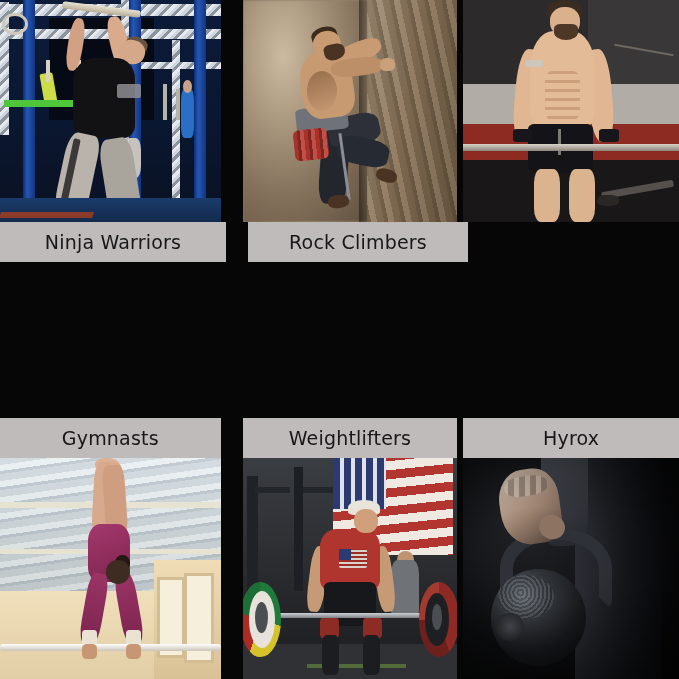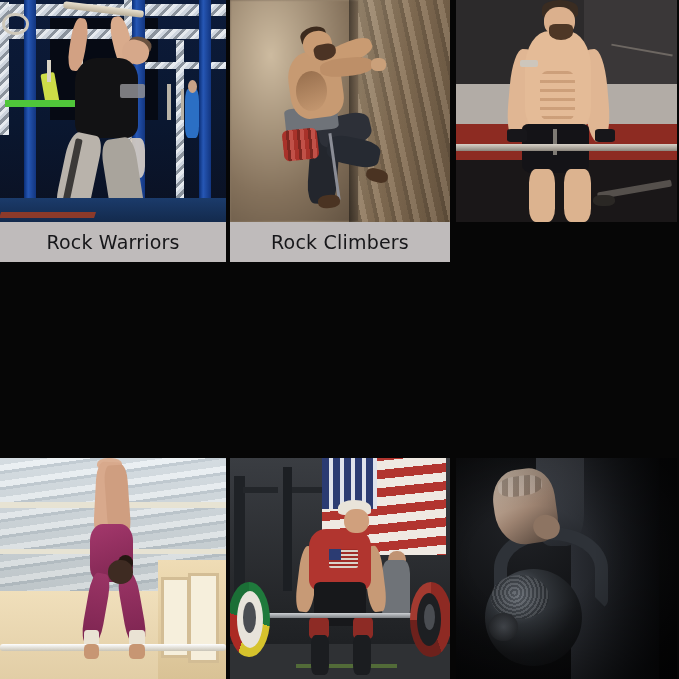--- a/index.html
+++ b/index.html
@@ -4,21 +4,21 @@
 <title>Hand Callus Care Product Infographic</title>
 <style>
   html,body{margin:0;padding:0;background:#000;}
   body{width:679px;height:679px;overflow:hidden;font-family:"Liberation Sans",sans-serif;}
   .board{position:relative;width:679px;height:679px;background:#060606;}
 
   
   .row{position:absolute;left:0;width:679px;display:flex;}
   .cell{position:relative;overflow:hidden;background:#000;}
   .cell.c1{width:226px;}
-  .cell.c2{width:220px;margin-left:4px;}
+  .cell.c2{width:220px;margin-left:22px;}
   .cell.c3{width:221px;margin-left:6px;}
 
   .photo{position:absolute;left:0;top:0;width:100%;height:100%;overflow:hidden;}
 
   
   .capbar{height:40px;background:#bfbbbb;display:flex;align-items:center;justify-content:center;
           box-sizing:border-box;}
   .capbar span{font-size:19px;color:#17171a;letter-spacing:.2px;font-weight:400;
                font-family:"DejaVu Sans",sans-serif;}
 
@@ -393,28 +393,39 @@
           <div class="wd-cuffR"></div>
         <div class="wd-bar"></div>
         <div class="wd-rig"></div>
           <div class="wd-rig2"></div>
       </div>
     </div>
   </div>
 
   <div class="row" style="top:222px;height:40px;">
     <div class="cell c1 capbar">
-      <span>Rock Warriors</span>
+      <span>Ninja Warriors</span>
     </div>
     <div class="cell c2 capbar">
       <span>Rock Climbers</span>
     </div>
   </div>
 
 
+  <div class="row" style="top:418px;height:40px;">
+    <div class="cell c1 capbar">
+      <span>Gymnasts</span>
+    </div>
+    <div class="cell c2 capbar">
+      <span>Weightlifters</span>
+    </div>
+    <div class="cell c3 capbar">
+      <span>Hyrox</span>
+    </div>
+  </div>
 
   <div class="row" style="top:458px;height:221px;">
 
     <div class="cell c1" style="height:221px;">
       <div class="photo p-gym">
         <div class="gy-ceil"></div>
           <div class="gy-ceilshade"></div>
         <div class="gy-beam b1"></div>
           <div class="gy-beam b2"></div>
         <div class="gy-wall"></div>

